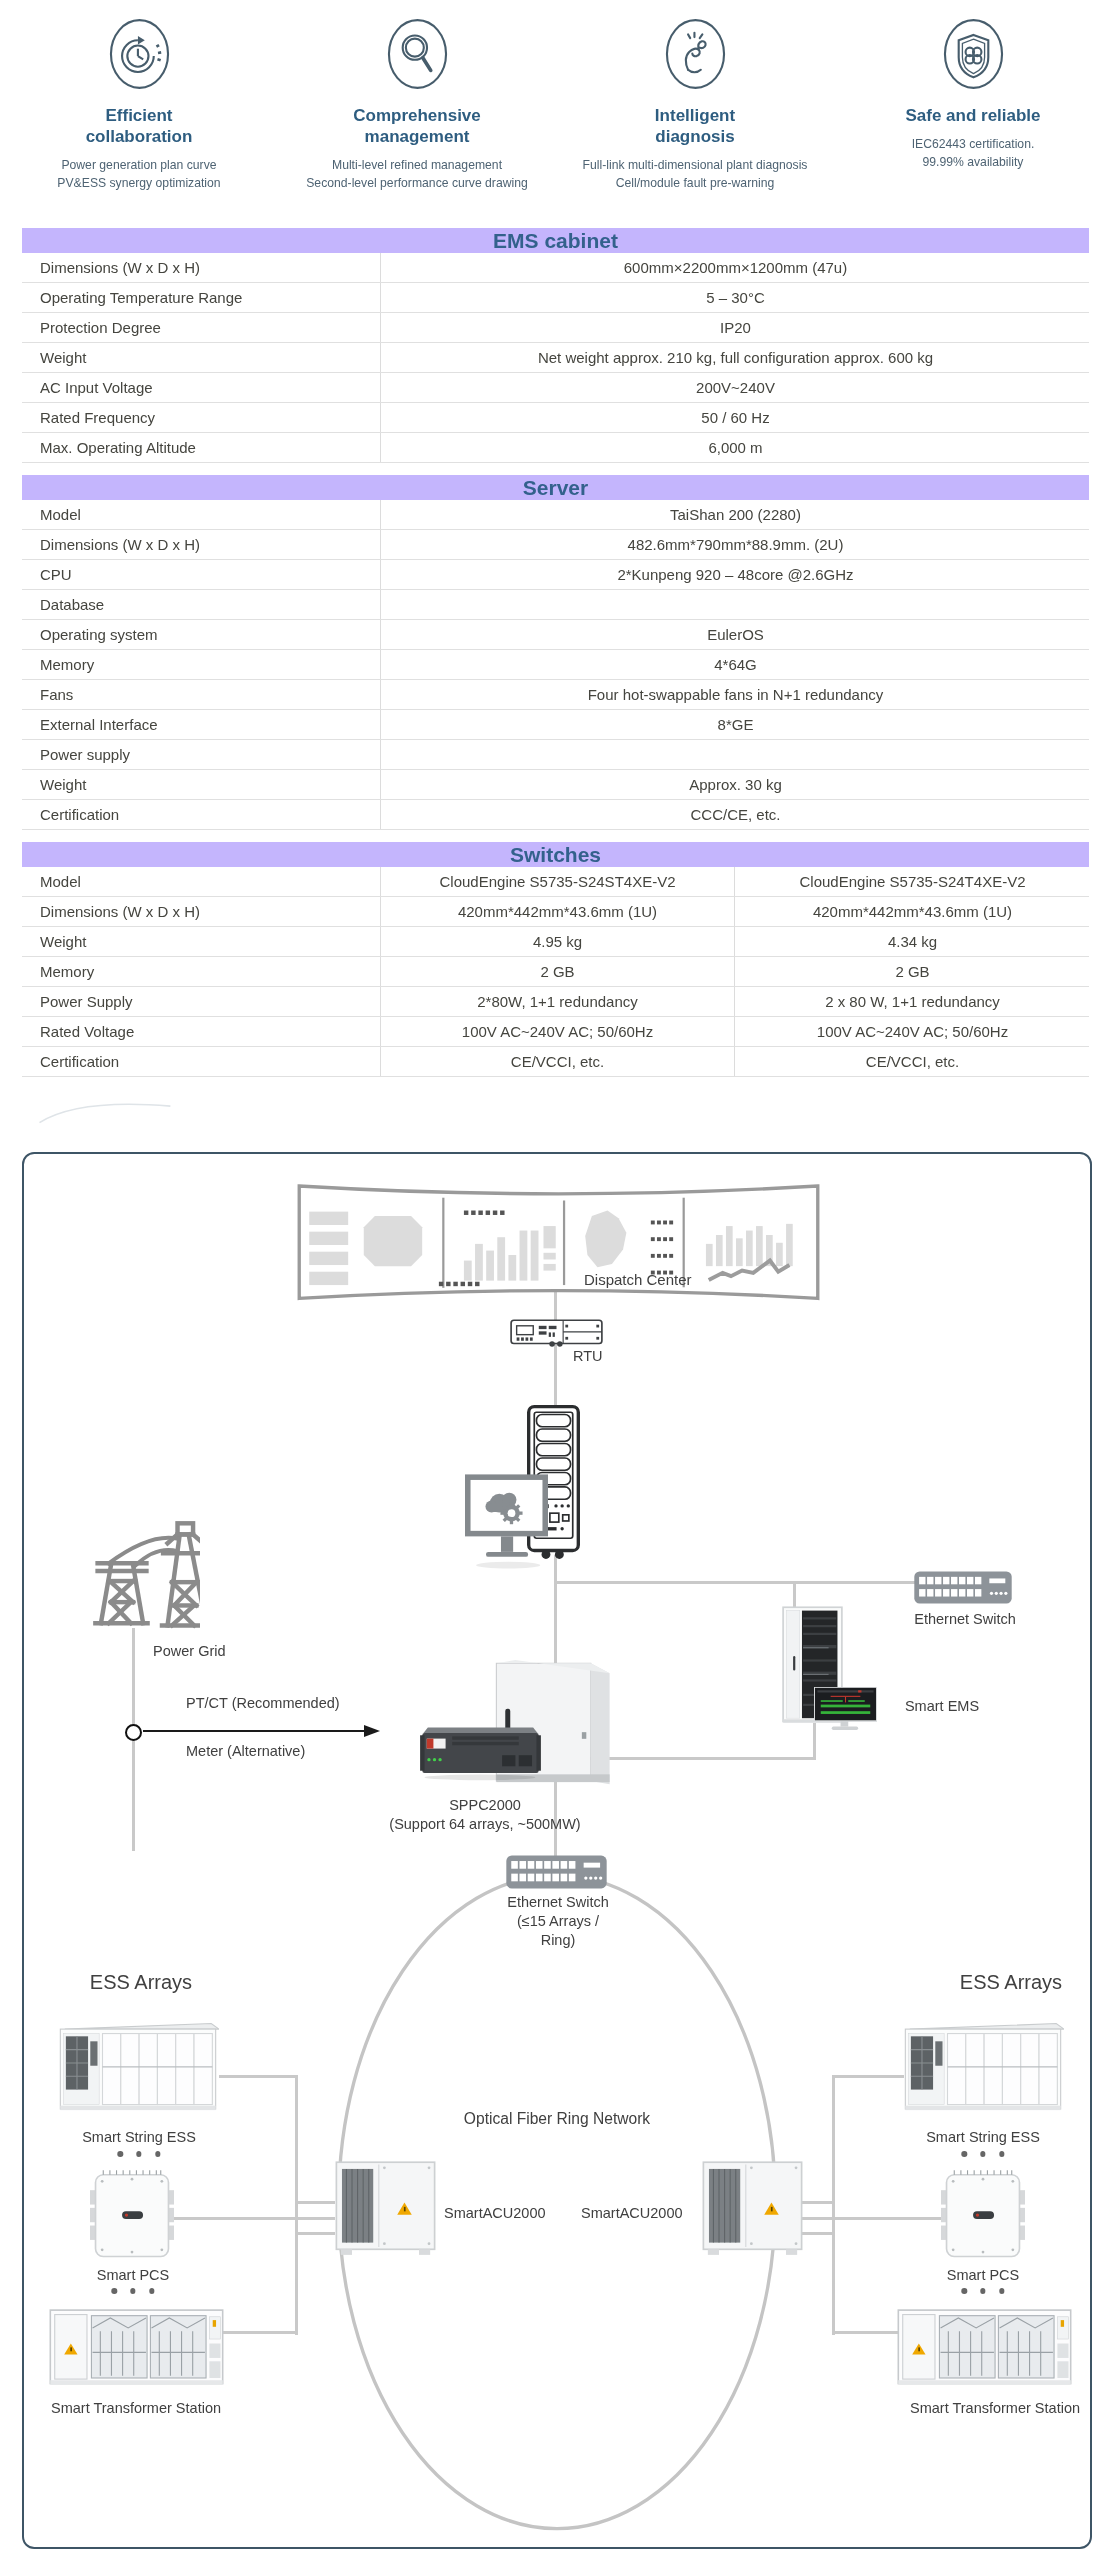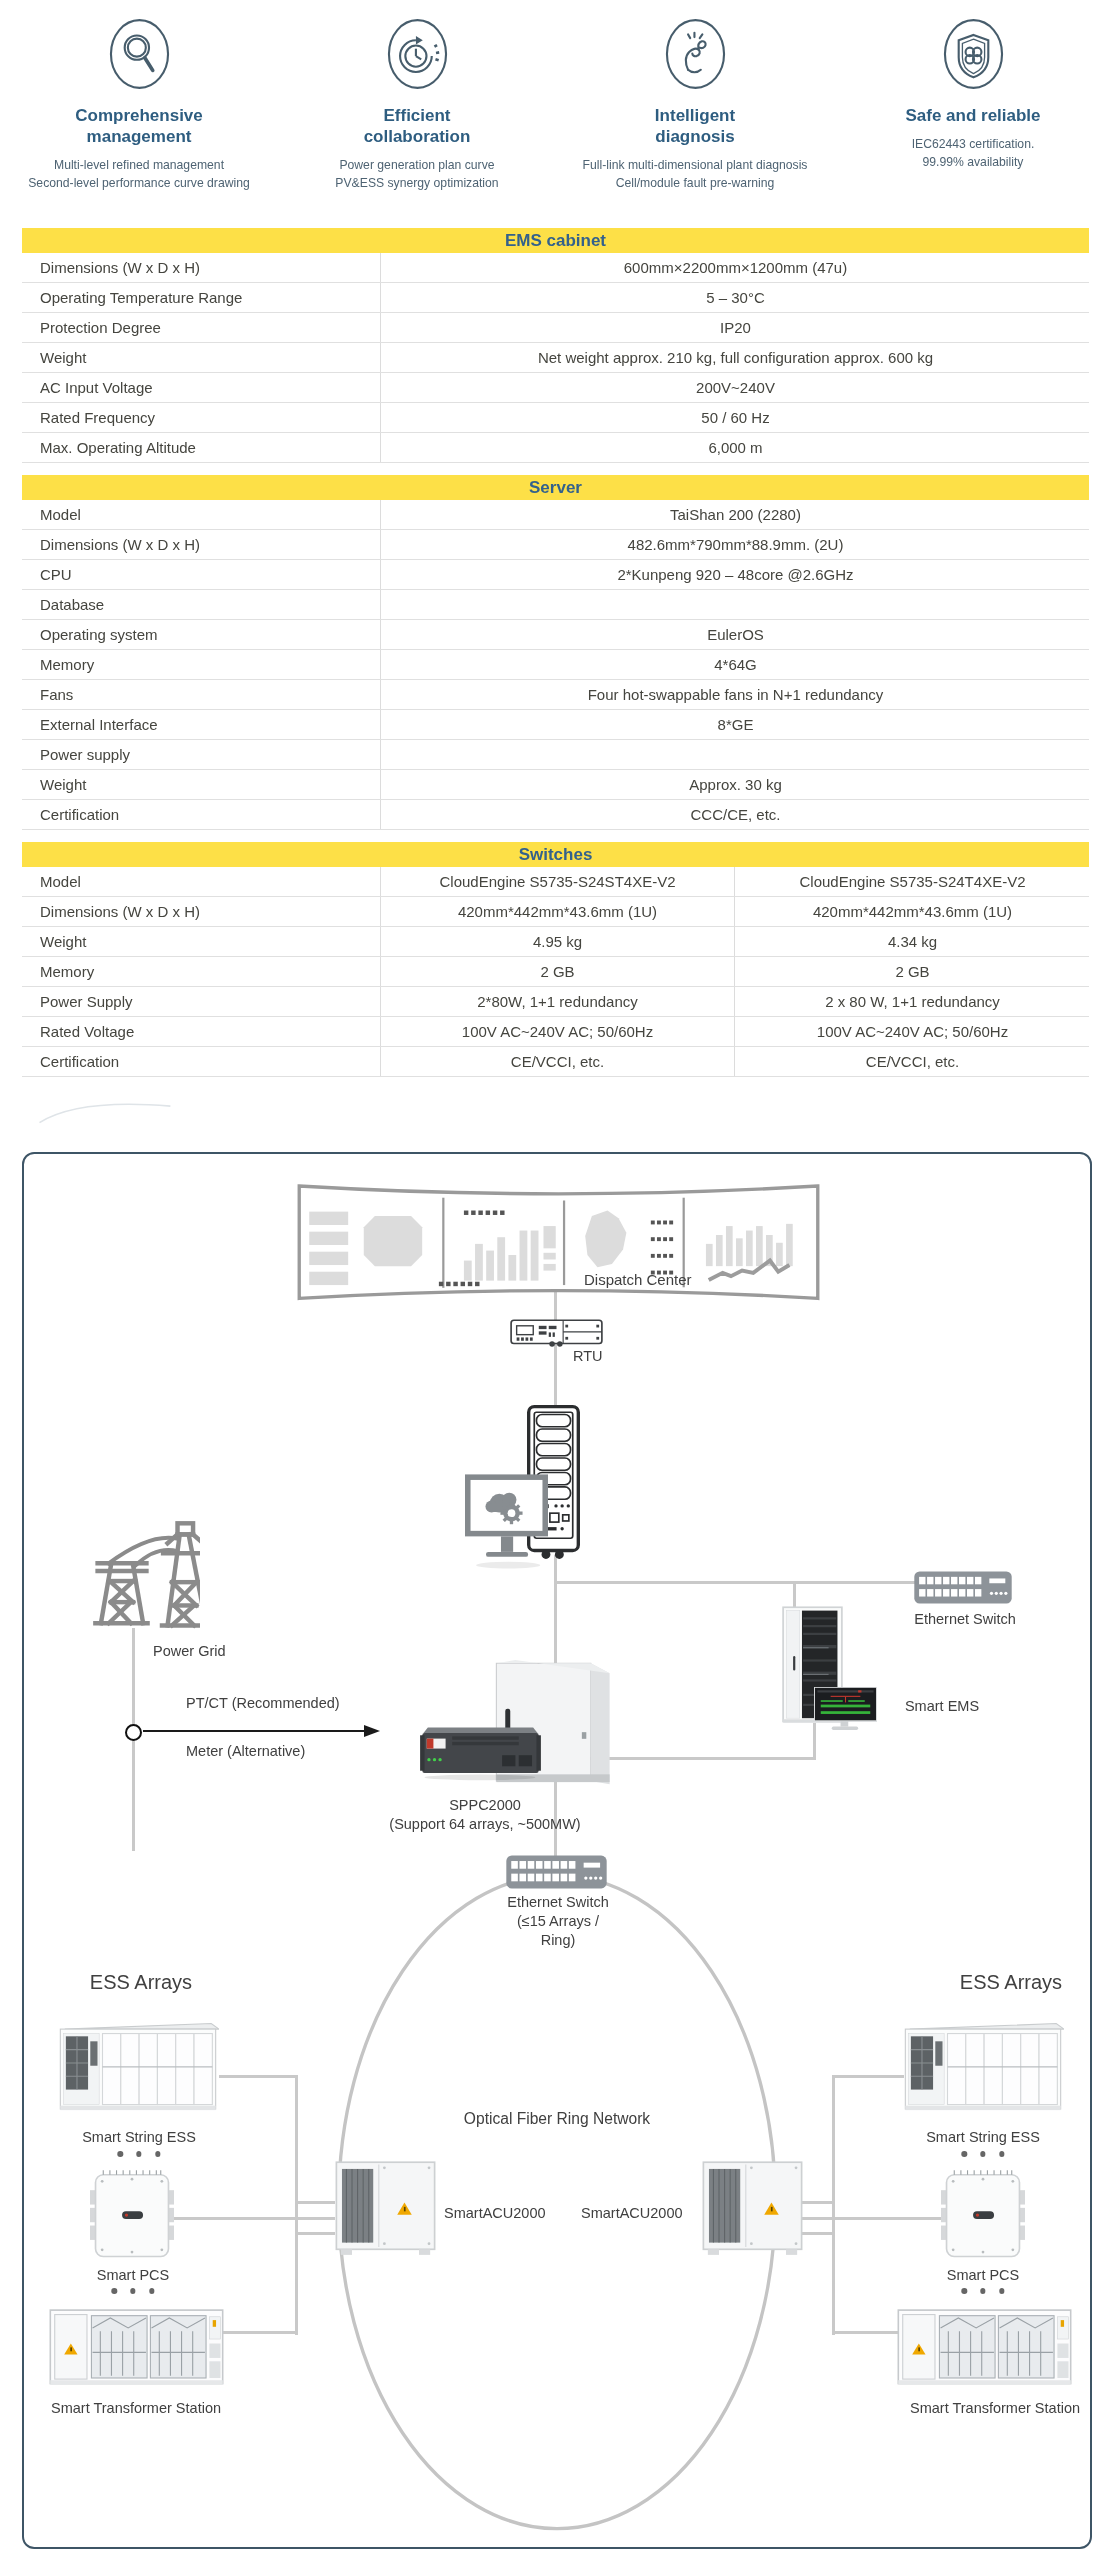--- a/index.html
+++ b/index.html
@@ -9,22 +9,22 @@
   
   .features{position:absolute;top:16.7px;left:0;width:1112px;display:flex;}
   .feature{width:278px;display:flex;flex-direction:column;align-items:center;}
   .f-icon{height:74px;}
   .f-title{margin-top:14.5px;max-width:139px;text-align:center;font-size:17px;line-height:21px;font-weight:bold;color:#2e5d80;}
   .f-sub{margin-top:9px;text-align:center;}
   .f-sub div{font-size:12.2px;line-height:18px;color:#4e6373;white-space:nowrap;}
 
   
   .tables{position:absolute;top:228px;left:22px;width:1067px;}
-  .band{height:25px;background:#fde047;display:flex;align-items:center;justify-content:center;
-        font-size:17px;font-weight:600;color:#33618c;}
+  .band{height:25px;background:#c4b5fd;display:flex;align-items:center;justify-content:center;
+        font-size:21px;font-weight:600;color:#33618c;}
   .spec-table{margin-bottom:12.2px;}
   .trow{display:grid;min-height:29px;border-bottom:0.6px solid #e0e0e0;align-items:center;font-size:15px;color:#45453f;}
   .trow.c2{grid-template-columns:359px 709px;}
   .trow.c3{grid-template-columns:359px 354px 355px;}
   .tlabel{padding-left:18px;border-right:0.6px solid #dcdcdc;align-self:stretch;display:flex;align-items:center;}
   .tval{text-align:center;padding:4.4px 14.5px;border-right:0.6px solid #dcdcdc;align-self:stretch;display:flex;align-items:center;justify-content:center;}
   .trow .tval:last-child{border-right:none;}
   .swoosh{position:absolute;top:1094px;left:39px;}
 
   
@@ -187,51 +187,51 @@
         </g>
     </symbol>
   </defs>
 </svg>
 
 <div class="features">
   <div class="feature">
     <svg class="f-icon" width="67" height="74" viewBox="0 0 120 140">
       <g fill="none" stroke="#475d6c" stroke-width="4">
         <ellipse cx="60" cy="70" rx="54" ry="64"></ellipse>
-        <circle cx="55" cy="58" r="23"></circle>
-          <circle cx="55" cy="58" r="17"></circle>
-        <line x1="70" y1="77" x2="85" y2="101" stroke-width="7" stroke-linecap="round"></line>
-      </g>
-    </svg>
-    <div class="f-title">Comprehensive management</div>
-    <div class="f-sub">
-      <div>Multi-level refined management</div>
-      <div>Second-level performance curve drawing</div>
-    </div>
-  </div>
-  <div class="feature">
-    <svg class="f-icon" width="67" height="74" viewBox="0 0 120 140">
-      <g fill="none" stroke="#475d6c" stroke-width="4">
-        <ellipse cx="60" cy="70" rx="54" ry="64"></ellipse>
         <circle cx="57" cy="74" r="20"></circle>
         <path d="M57,44 a30,30 0 1 0 30,30"></path>
         <polygon points="57,36 70,44 57,52" fill="#475d6c" stroke="none"></polygon>
         <line x1="57" y1="74" x2="57" y2="60"></line>
           <line x1="57" y1="74" x2="67" y2="80"></line>
         <g stroke-width="5">
             <line x1="92" y1="56" x2="97" y2="53"></line>
             <line x1="95" y1="68" x2="101" y2="67"></line>
             <line x1="94" y1="80" x2="100" y2="82"></line>
           </g>
       </g>
     </svg>
     <div class="f-title">Efficient collaboration</div>
     <div class="f-sub">
       <div>Power generation plan curve</div>
       <div>PV&amp;ESS synergy optimization</div>
+    </div>
+  </div>
+  <div class="feature">
+    <svg class="f-icon" width="67" height="74" viewBox="0 0 120 140">
+      <g fill="none" stroke="#475d6c" stroke-width="4">
+        <ellipse cx="60" cy="70" rx="54" ry="64"></ellipse>
+        <circle cx="55" cy="58" r="23"></circle>
+          <circle cx="55" cy="58" r="17"></circle>
+        <line x1="70" y1="77" x2="85" y2="101" stroke-width="7" stroke-linecap="round"></line>
+      </g>
+    </svg>
+    <div class="f-title">Comprehensive management</div>
+    <div class="f-sub">
+      <div>Multi-level refined management</div>
+      <div>Second-level performance curve drawing</div>
     </div>
   </div>
   <div class="feature">
     <svg class="f-icon" width="67" height="74" viewBox="0 0 120 140">
       <g fill="none" stroke="#475d6c" stroke-width="4" stroke-linecap="round" stroke-linejoin="round">
         <ellipse cx="60" cy="70" rx="54" ry="64"></ellipse>
         <path d="M46,100 C40,88 40,74 48,66 C54,60 62,58 66,62 C70,66 68,72 62,74 C58,75 54,73 54,69"></path>
         <path d="M66,62 C64,54 66,48 72,46 C76,45 80,48 79,53 C78,58 72,60 68,58"></path>
         <path d="M46,100 C52,106 64,106 70,100"></path>
         <line x1="58" y1="38" x2="58" y2="30"></line>

